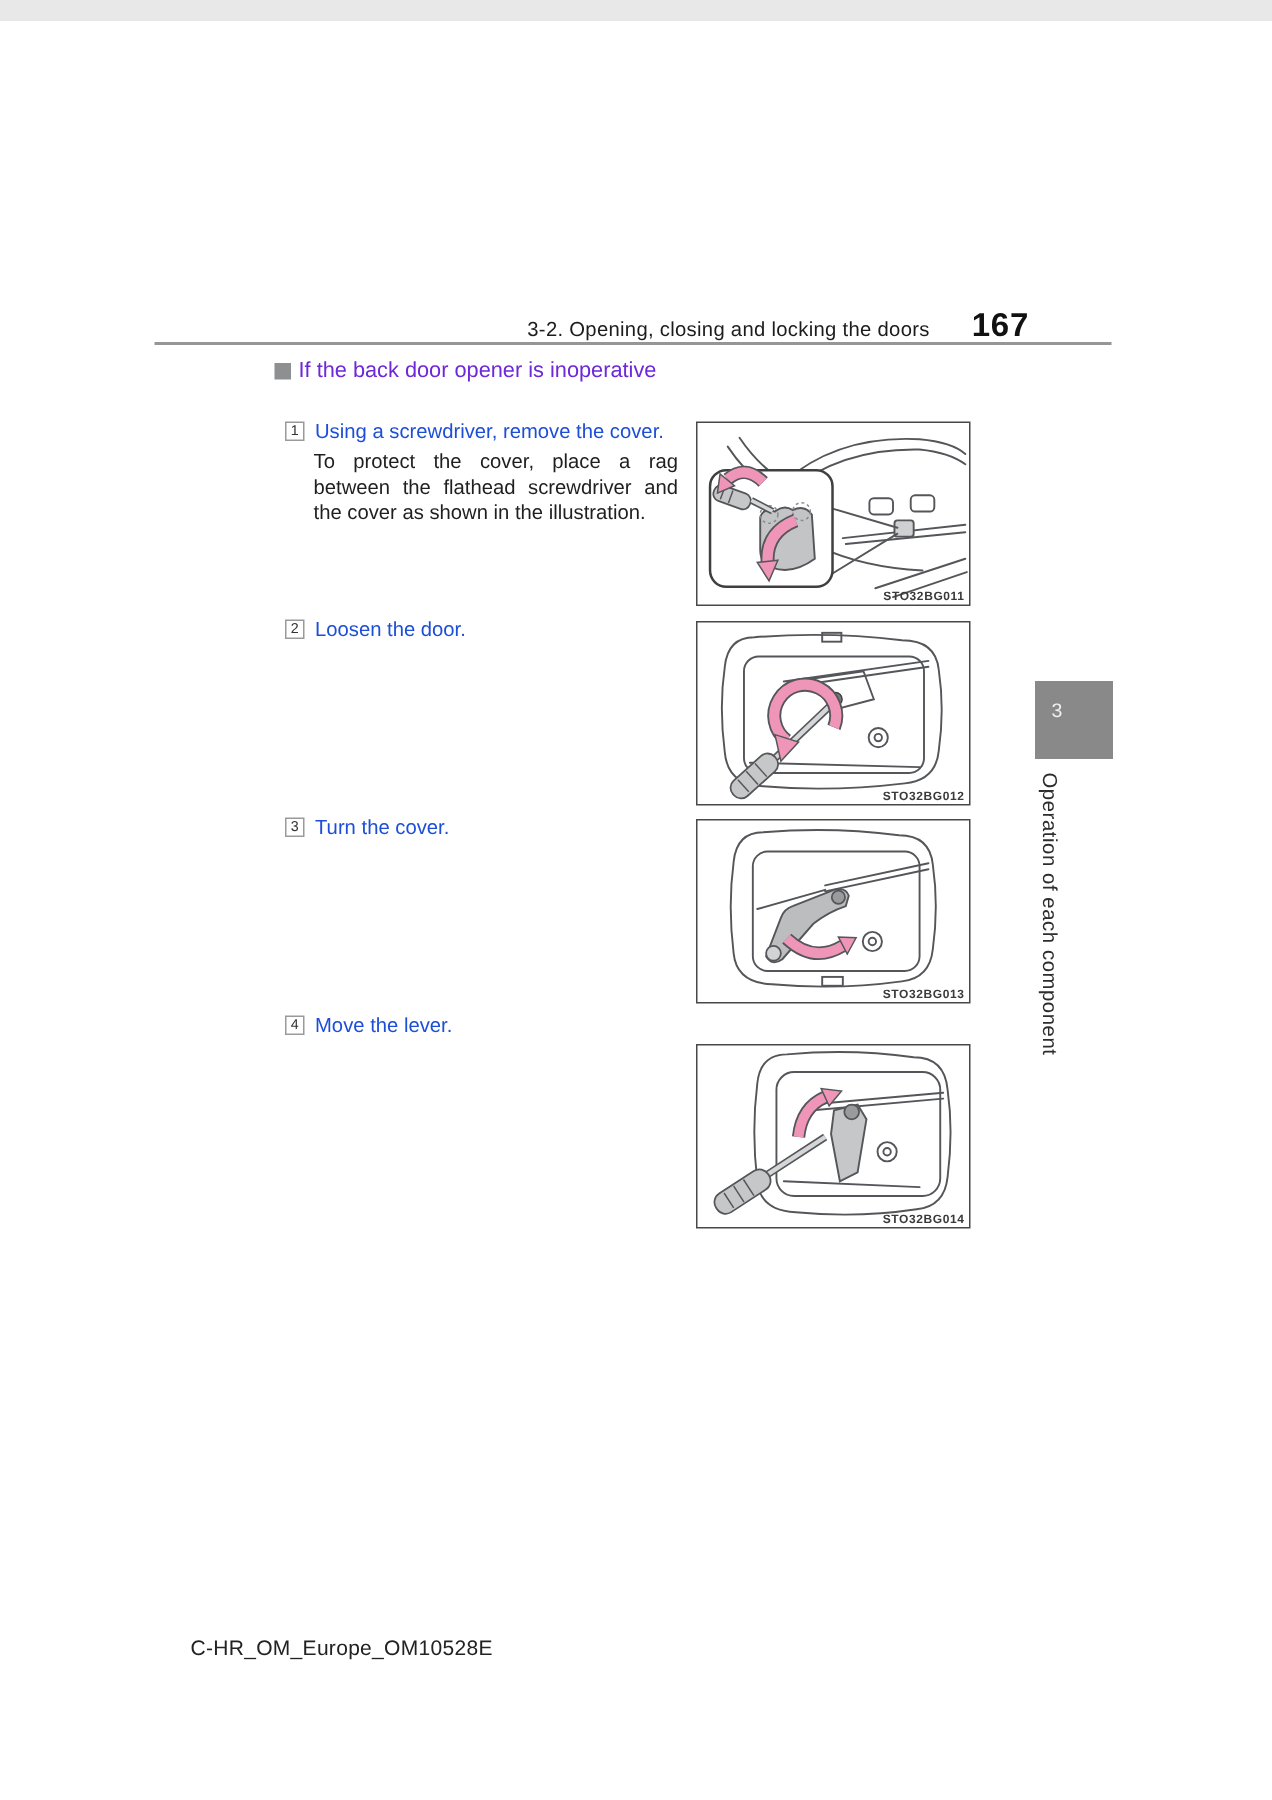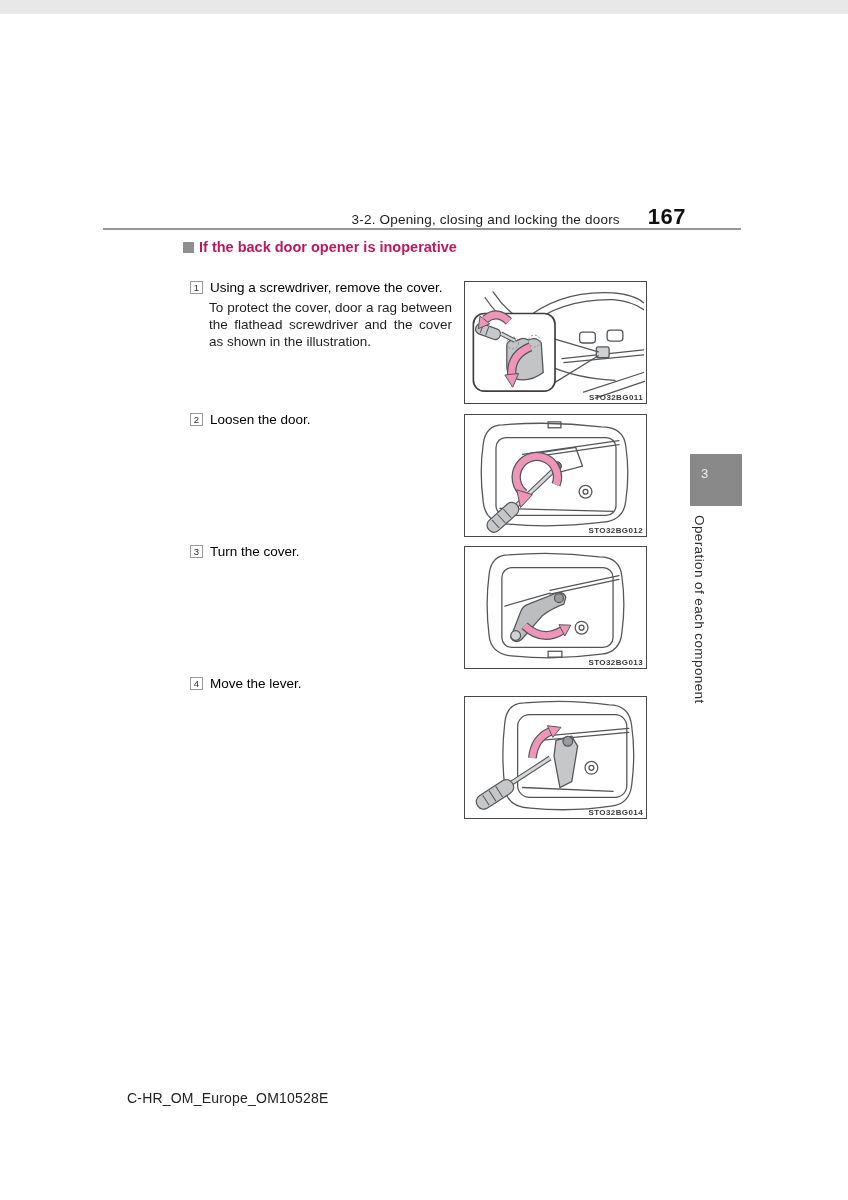--- a/index.html
+++ b/index.html
@@ -16,33 +16,33 @@
   .header-section { font-size:13.5px; color:#1c1c1c; letter-spacing:0.2px; }
   .header-pagenum { font-size:22px; font-weight:bold; color:#111; letter-spacing:0.5px; }
   .header-rule {
     position:absolute; left:103px; top:214px; width:638px; height:2px;
     background:#969696;
   }
   
   .section-heading {
     position:absolute; left:183px; top:225px;
     display:flex; align-items:center; gap:5px;
-    font-size:14.5px; font-weight:bold; color:#be185d;
+    font-size:14.5px; font-weight:normal; color:#6d28d9;
   }
   .square-bullet { width:11px; height:11px; background:#8d8f91; flex:0 0 auto; }
   .intro { position:absolute; left:199px; top:244px; font-size:13.5px; color:#1f1f1f; }
   
   .step { position:absolute; left:190px; display:flex; align-items:flex-start; gap:7px; }
   .stepnum {
     flex:0 0 auto; width:13px; height:13px; margin-top:1px;
     border:1px solid #9a9a9a; box-sizing:border-box;
     font-size:9.5px; line-height:11px; text-align:center; color:#333;
     background:#fff;
   }
-  .steptext { font-size:13.5px; color:#000000; }
+  .steptext { font-size:13.5px; color:#1d4ed8; }
   .detail {
     position:absolute; left:209px; top:286px; width:243px; margin:0;
     font-size:13.5px; line-height:16.8px; text-align:justify; color:#1f1f1f;
   }
   
   .fig {
     position:absolute; left:464px; width:183px; height:123px; margin:0;
     border:1px solid #484848; background:#fff; box-sizing:border-box;
   }
   .fig svg { display:block; width:100%; height:100%; }
@@ -76,21 +76,21 @@
 
   <div class="section-heading">
     <span class="square-bullet"></span>
     <span>If the back door opener is inoperative</span>
   </div>
 
   <div class="step" style="top:266px">
     <span class="stepnum">1</span>
     <span class="steptext">Using a screwdriver, remove the cover.</span>
   </div>
-  <p class="detail">To protect the cover, door a rag between the flathead screwdriver and the cover as shown in the illustration.</p>
+  <p class="detail">To protect the cover, place a rag between the flathead screwdriver and the cover as shown in the illustration.</p>
 
   <div class="step" style="top:398px">
     <span class="stepnum">2</span>
     <span class="steptext">Loosen the door.</span>
   </div>
 
   <div class="step" style="top:530px">
     <span class="stepnum">3</span>
     <span class="steptext">Turn the cover.</span>
   </div>

